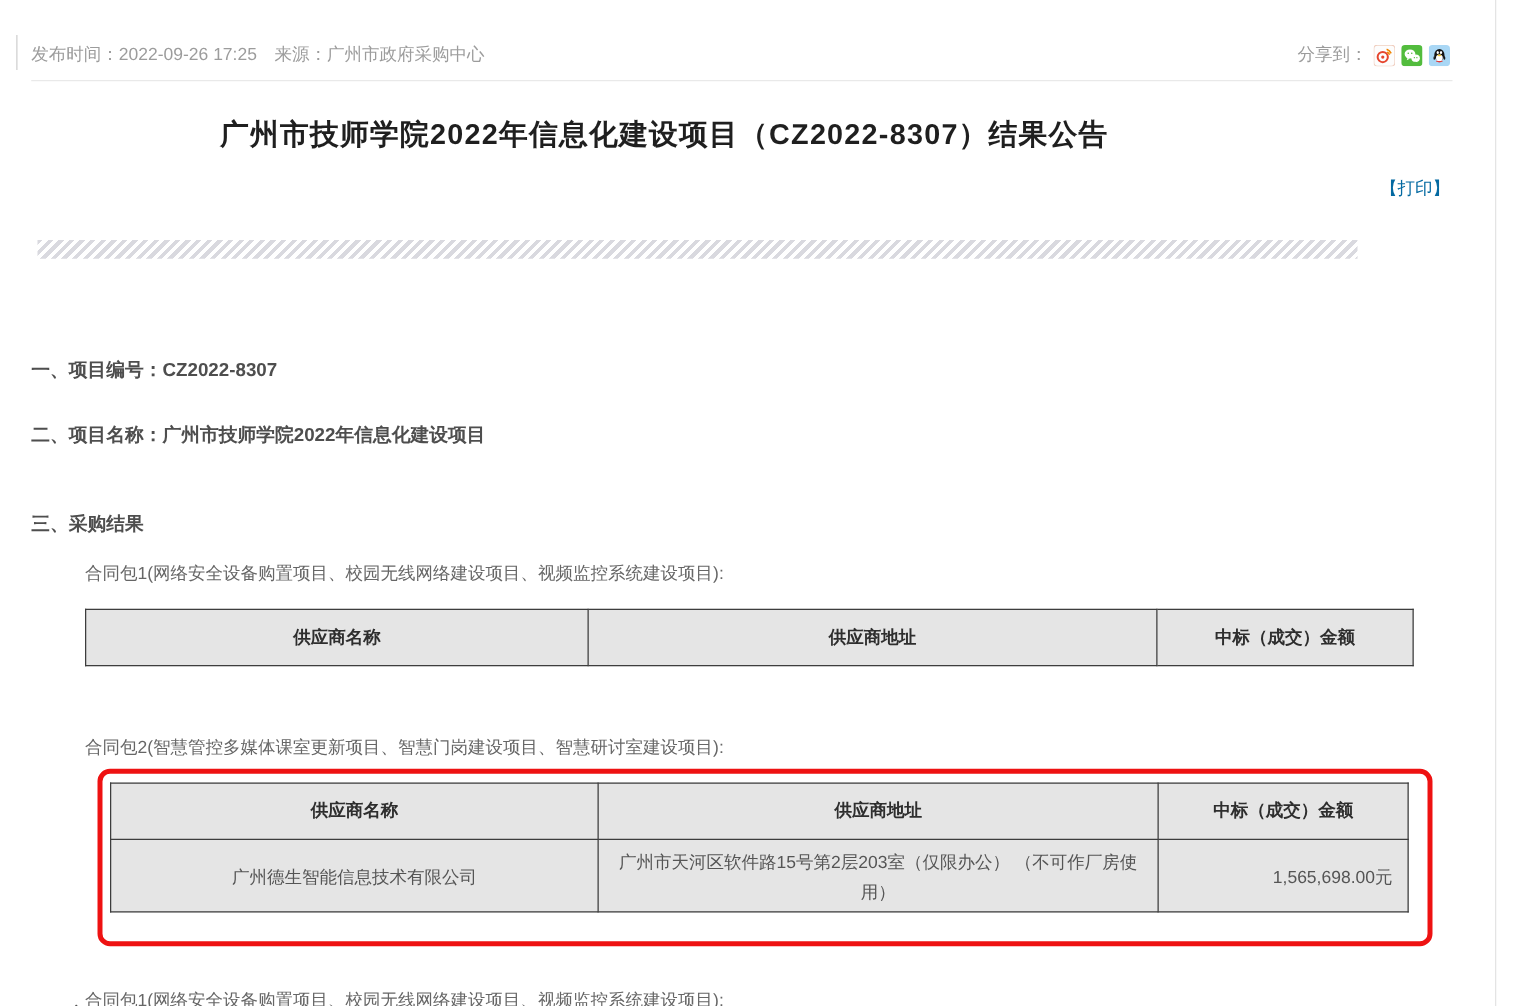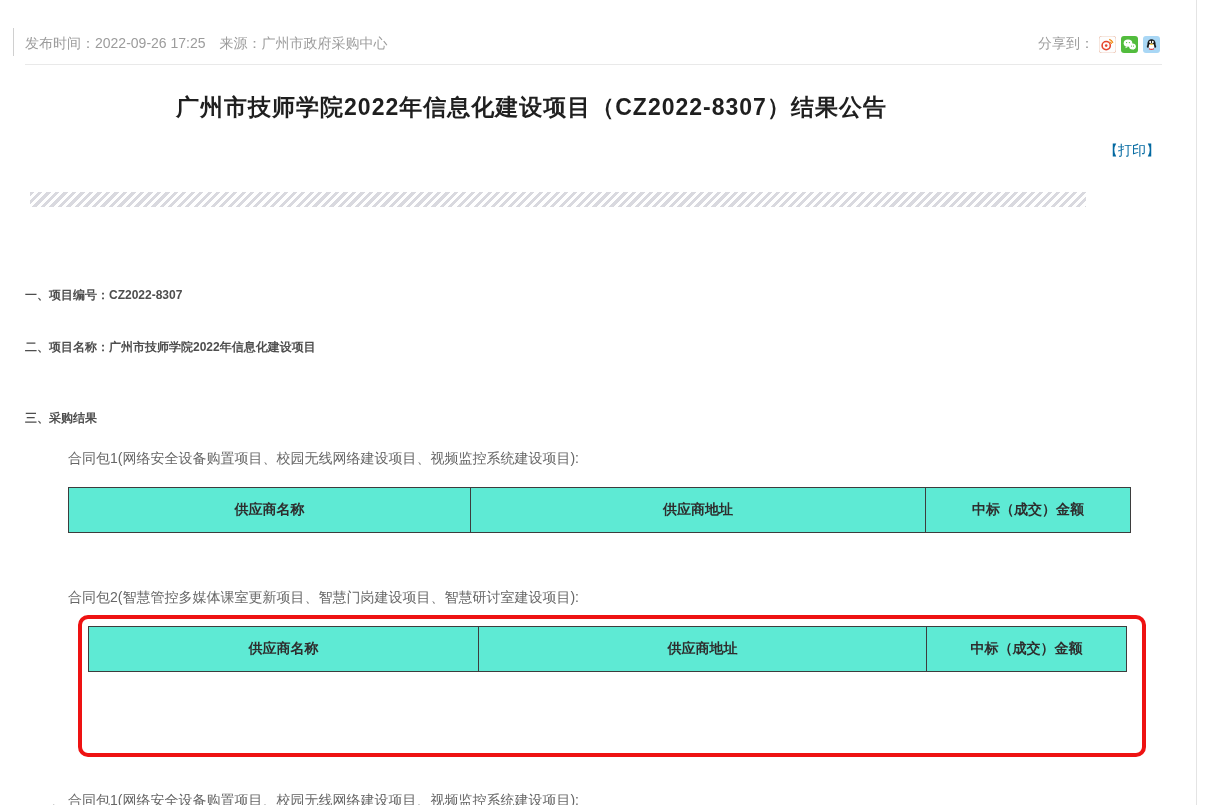--- a/index.html
+++ b/index.html
@@ -20,31 +20,31 @@
   .top-divider { position:absolute; left:25px; top:64px; width:1137px; height:1px; background:#e9e9e9; }
 
   .title { position:absolute; left:0; top:92px; width:1063px; text-align:center;
            font-size:23px; font-weight:bold; color:#1f1f1f; letter-spacing:1px; }
 
   .print { position:absolute; top:142px; right:58px; font-size:14px; color:#0369a1; cursor:pointer; }
 
   .hatch { position:absolute; left:30px; top:192px; width:1056px; height:15px;
            background:repeating-linear-gradient(135deg,#d9d9df 0,#d9d9df 3px,#ffffff 3px,#ffffff 6px); }
 
-  .h2 { position:absolute; left:25px; font-size:12px; font-weight:bold; color:#4e4e4e; white-space:nowrap; }
+  .h2 { position:absolute; left:25px; font-size:15px; font-weight:bold; color:#4e4e4e; white-space:nowrap; }
   .h2.s1 { top:287px; }
   .h2.s2 { top:339px;text-align:center; }
   .h2.s3 { top:410px; }
   .h2.s4 { top:763px;margin-top:40px; }
 
   .pkg { position:absolute; left:68px; font-size:14px; color:#666; white-space:nowrap; }
   .pkg.p1 { top:450px; }
   .pkg.p2 { top:589px; }
 
-  table { border-collapse:collapse; position:absolute; table-layout:fixed; background:#5eead4;padding-left:20px; }
+  table { border-collapse:collapse; position:absolute; table-layout:fixed; background:#e5e5e5;padding-left:20px; }
   .t1 { left:68px; top:487px; width:1062px; }
   .t2 { left:88px; top:626px; width:1038px; }
   th, td { border:1px solid #3d3d3d; font-size:14px; text-align:center; vertical-align:middle; color:#555; }
   th { height:45px; color:#2e2e2e; font-weight:bold; }
   .t1 td { height:45px; }
   .t2 td { height:58px; line-height:24px; }
   td.addr { padding:0 14px; }
   td.amount { text-align:right; padding-right:12px; }
 
   .red-box { position:absolute; left:78px; top:615px; width:1068px; height:142px;
@@ -133,20 +133,25 @@
         <col style="width:390px">
         <col style="width:448px">
         <col style="width:200px">
       </colgroup>
     <tbody>
         <tr>
       <th>供应商名称</th>
       <th>供应商地址</th>
       <th>中标（成交）金额</th>
     </tr>
+    <tr>
+      <td>广州德生智能信息技术有限公司</td>
+      <td class="addr">广州市天河区软件路15号第2层203室（仅限办公） （不可作厂房使用）</td>
+      <td class="amount">1,565,698.00元</td>
+    </tr>
   </tbody>
     </table>
 
   <div class="red-box"></div>
 
   <div class="h2 s4">四、主要标的信息</div>
 
   <div class="clipped-line">合同包1(网络安全设备购置项目、校园无线网络建设项目、视频监控系统建设项目):</div>
 
 </div>

